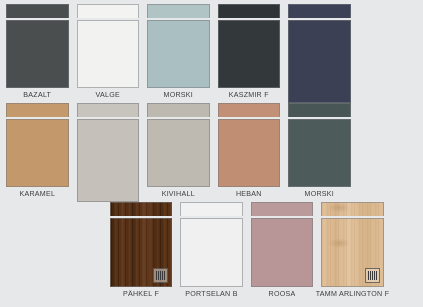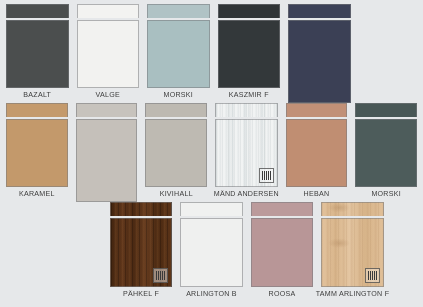--- a/index.html
+++ b/index.html
@@ -175,31 +175,20 @@
       </div>
       <div class="cell">
         <div class="swatch">
           <div class="strip" style="background: rgb(189, 185, 177);"></div>
           <div class="body" style="background: rgb(190, 186, 178);"></div>
         </div>
         <div class="label">KIVIHALL</div>
       </div>
       <div class="cell">
         <div class="swatch">
-          <div class="strip wood-white"></div>
-          <div class="body wood-white">
-            <div class="grain-badge">
-              <div class="bars"></div>
-            </div>
-          </div>
-        </div>
-        <div class="label">MÄND ANDERSEN</div>
-      </div>
-      <div class="cell">
-        <div class="swatch">
           <div class="strip" style="background: rgb(193, 144, 119);"></div>
           <div class="body" style="background: rgb(192, 142, 114);"></div>
         </div>
         <div class="label">HEBAN</div>
       </div>
       <div class="cell">
         <div class="swatch">
           <div class="strip" style="background: rgb(72, 87, 86);"></div>
           <div class="body" style="background: rgb(77, 92, 91);"></div>
         </div>
@@ -223,21 +212,21 @@
             </div>
           </div>
         </div>
         <div class="label">PÄHKEL F</div>
       </div>
       <div class="cell">
         <div class="swatch">
           <div class="strip" style="background: rgb(240, 241, 240);"></div>
           <div class="body" style="background: rgb(239, 240, 239);"></div>
         </div>
-        <div class="label">ARLINGTON B</div>
+        <div class="label">PORTSELAN B</div>
       </div>
       <div class="cell">
         <div class="swatch">
           <div class="strip" style="background: rgb(187, 154, 155);"></div>
           <div class="body" style="background: rgb(184, 150, 151);"></div>
         </div>
         <div class="label">ROOSA</div>
       </div>
       <div class="cell">
         <div class="swatch">

